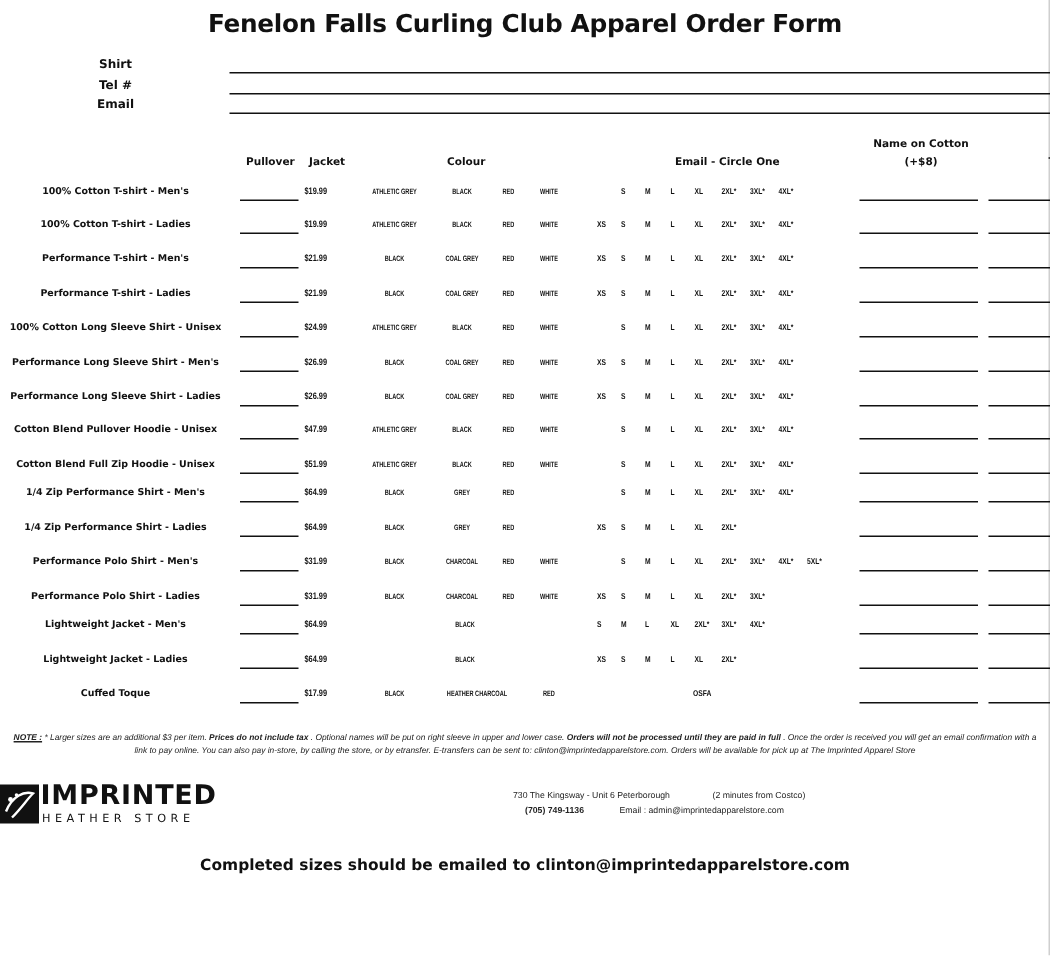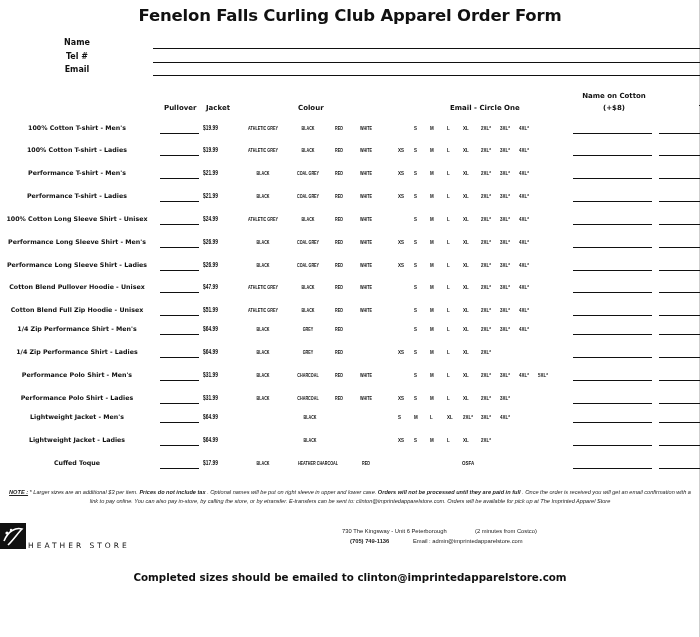--- a/index.html
+++ b/index.html
@@ -25,21 +25,21 @@
   .edge { right:0; top:0; width:1px; height:637px; background:#cfcfcf; }
 </style>
 </head>
 <body>
 
 <div class="abs edge"></div>
 
 <div class="abs title">Fenelon Falls Curling Club Apparel Order Form</div>
 
 <div>
-  <div class="abs ci-label" style="top:38px">Name</div>
+  <div class="abs ci-label" style="top:38px">Shirt</div>
   <div class="abs ci-line" style="top:48px"></div>
   <div class="abs ci-label" style="top:52px">Tel #</div>
   <div class="abs ci-line" style="top:62px"></div>
   <div class="abs ci-label" style="top:65px">Email</div>
   <div class="abs ci-line" style="top:75px"></div>
 </div>
 
 <div>
   <div class="abs hdr" style="left:164px;top:104px">Pullover</div>
   <div class="abs hdr" style="left:206px;top:104px">Jacket</div>
@@ -334,20 +334,21 @@
   <u>NOTE :</u><span> * Larger sizes are an additional $3 per item. </span><b>Prices do not include tax</b><span> . Optional names will be put on right sleeve in upper and lower case. </span><b>Orders will not be processed until they are paid in full</b><span> . Once the order is received you will get an email confirmation with a link to pay online. You can also pay in-store, by calling the store, or by etransfer. E-transfers can be sent to: clinton@imprintedapparelstore.com. Orders will be available for pick up at The Imprinted Apparel Store</span>
 </div>
 
 <div class="abs logo">
   <svg width="145" height="32" viewBox="0 0 145 32">
     <rect x="0" y="2" width="26" height="26" fill="#111"></rect>
     <path d="M4 20 C8 10, 16 6, 22 8 C18 12, 14 18, 8 24" stroke="#fff" stroke-width="1.6" fill="none"></path>
     <circle cx="7" cy="12" r="1.6" fill="#fff"></circle>
     <circle cx="11" cy="9" r="1.2" fill="#fff"></circle>
   </svg>
+  <div class="abs" style="left:27px;top:0px;font-family:'DejaVu Sans',sans-serif;font-weight:bold;font-size:18px;letter-spacing:0.5px;line-height:20px">IMPRINTED</div>
   <div class="abs" style="left:28px;top:20px;font-family:'DejaVu Sans',sans-serif;font-size:7.5px;letter-spacing:3px;line-height:10px">HEATHER STORE</div>
 </div>
 
 <div class="abs addr" style="left:342px;top:528px">730 The Kingsway - Unit 6   Peterborough</div>
 <div class="abs addr" style="left:475px;top:528px">(2 minutes from Costco)</div>
 <div class="abs addr" style="left:350px;top:538px;font-weight:bold">(705) 749-1136</div>
 <div class="abs addr" style="left:413px;top:538px">Email : admin@imprintedapparelstore.com</div>
 
 <div class="abs footer">Completed sizes should be emailed to clinton@imprintedapparelstore.com</div>
 

